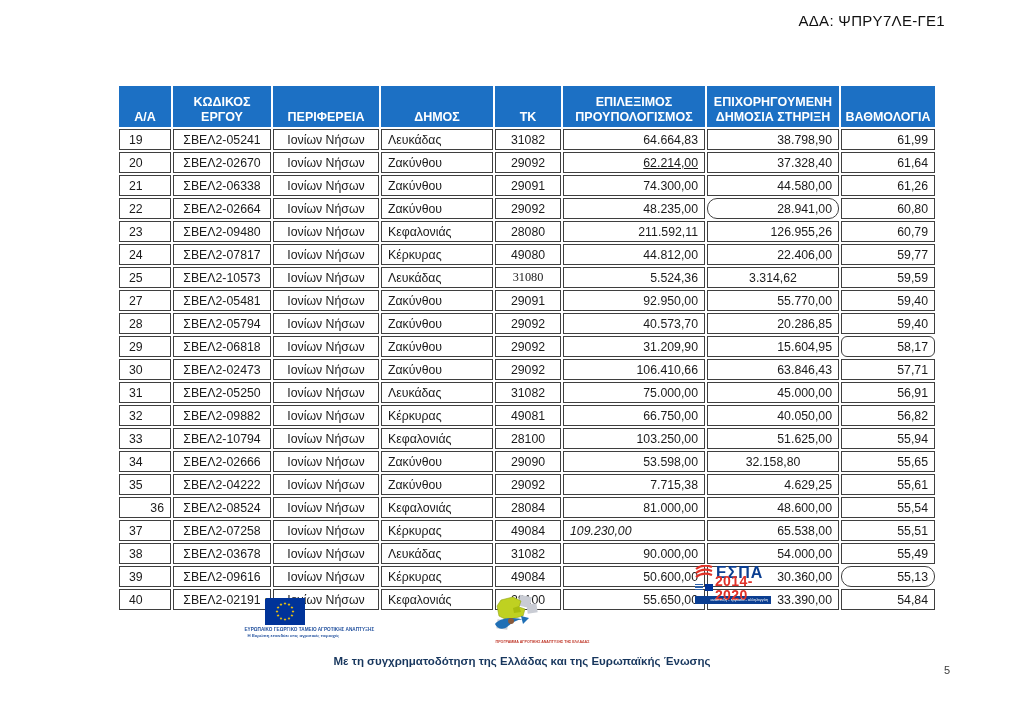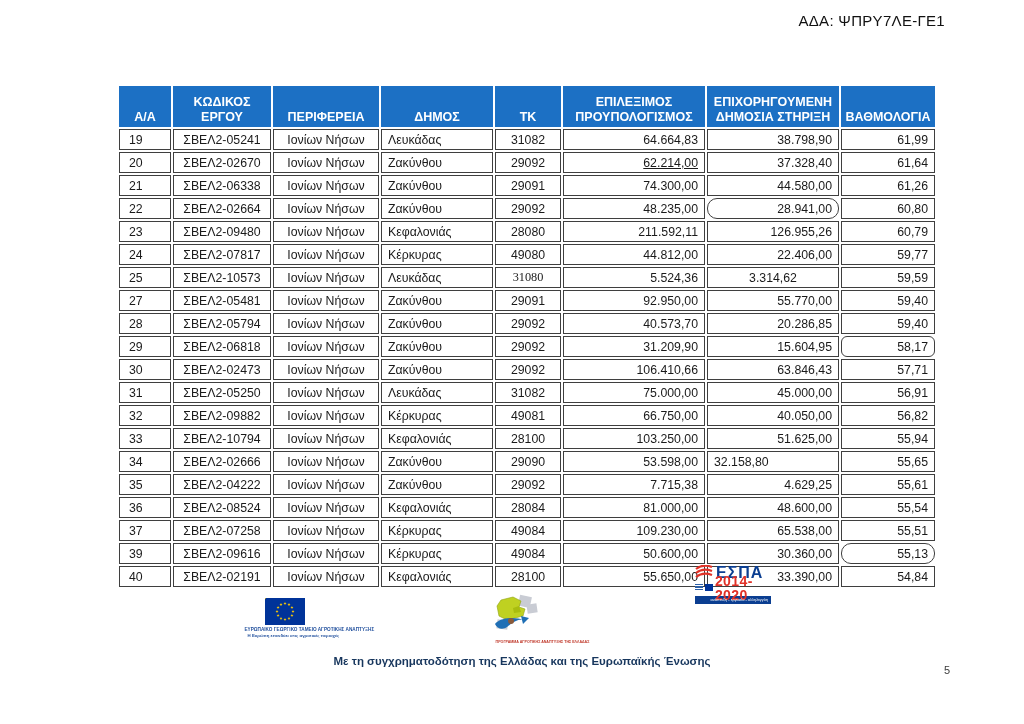--- a/index.html
+++ b/index.html
@@ -213,52 +213,62 @@
           <td style="text-align: right; margin-top: 40px;">51.625,00</td>
           <td style="text-align: right;">55,94</td>
         </tr>
         <tr>
           <td style="text-align: left;">34</td>
           <td style="text-align: center;">ΣΒΕΛ2-02666</td>
           <td style="text-align: center;">Ιονίων Νήσων</td>
           <td style="text-align: left;">Ζακύνθου</td>
           <td style="text-align: center;">29090</td>
           <td style="text-align: right;">53.598,00</td>
-          <td style="text-align: left;">32.158,80</td>
+          <td style="text-align: center;">32.158,80</td>
           <td style="text-align: right;">55,65</td>
         </tr>
         <tr>
           <td style="text-align: left;">35</td>
           <td style="text-align: center;">ΣΒΕΛ2-04222</td>
           <td style="text-align: center;">Ιονίων Νήσων</td>
           <td style="text-align: left;">Ζακύνθου</td>
           <td style="text-align: center;">29092</td>
           <td style="text-align: right;">7.715,38</td>
           <td style="text-align: right;">4.629,25</td>
           <td style="text-align: right;">55,61</td>
         </tr>
         <tr>
-          <td style="text-align: left;">36</td>
+          <td style="text-align: right;">36</td>
           <td style="text-align: center;">ΣΒΕΛ2-08524</td>
           <td style="text-align: center;">Ιονίων Νήσων</td>
           <td style="text-align: left;">Κεφαλονιάς</td>
           <td style="text-align: center;">28084</td>
           <td style="text-align: right;">81.000,00</td>
           <td style="text-align: right;">48.600,00</td>
           <td style="text-align: right;">55,54</td>
         </tr>
         <tr>
           <td style="text-align: left;">37</td>
           <td style="text-align: center;">ΣΒΕΛ2-07258</td>
           <td style="text-align: center;">Ιονίων Νήσων</td>
           <td style="text-align: left;">Κέρκυρας</td>
           <td style="text-align: center;">49084</td>
-          <td style="text-align: right;">109.230,00</td>
+          <td style="text-align: left; font-style: italic;">109.230,00</td>
           <td style="text-align: right;">65.538,00</td>
           <td style="text-align: right;">55,51</td>
+        </tr>
+        <tr>
+          <td style="text-align: left;">38</td>
+          <td style="text-align: center;">ΣΒΕΛ2-03678</td>
+          <td style="text-align: center;">Ιονίων Νήσων</td>
+          <td style="text-align: left;">Λευκάδας</td>
+          <td style="text-align: center;">31082</td>
+          <td style="text-align: right;">90.000,00</td>
+          <td style="text-align: right;">54.000,00</td>
+          <td style="text-align: right;">55,49</td>
         </tr>
         <tr>
           <td style="text-align: left;">39</td>
           <td style="text-align: center;">ΣΒΕΛ2-09616</td>
           <td style="text-align: center;">Ιονίων Νήσων</td>
           <td style="text-align: left;">Κέρκυρας</td>
           <td style="text-align: center;">49084</td>
           <td style="text-align: right;">50.600,00</td>
           <td style="text-align: right;">30.360,00</td>
           <td style="text-align: right; border-radius: 10px;">55,13</td>

